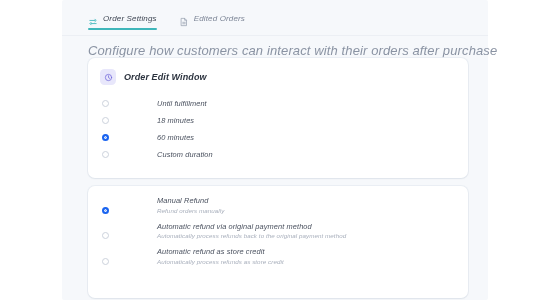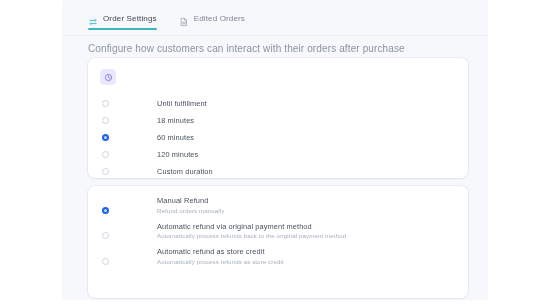--- a/index.html
+++ b/index.html
@@ -13,20 +13,21 @@
     overflow: hidden;
     font-family: "Liberation Sans", sans-serif;
     -webkit-font-smoothing: antialiased;
   }
 
   #app {
     position: relative;
     width: 542px;
     height: 305px;
     background: #ffffff;
+    font-style: italic;
   }
 
   
   .panel {
     position: absolute;
     left: 62px;
     top: 0px;
     width: 426px;
     height: 300px;
     background: #f6f8fb;
@@ -83,21 +84,21 @@
     height: 10px;
     display: block;
     flex: 0 0 auto;
   }
 
   
   .description {
     position: absolute;
     left: 26px;
     top: 43px;
-    font-size: 10px;
+    font-size: 13px;
     letter-spacing: 0.12px;
     color: #8a93a3;
     white-space: nowrap;
   }
 
   
   .card {
     position: absolute;
     left: 26px;
     width: 380px;
@@ -217,45 +218,40 @@
     <div class="description">Configure how customers can interact with their orders after purchase</div>
 
     <div class="card" id="card-edit-window">
       <div class="card-header">
         <span class="card-icon-box indigo">
           <svg viewBox="0 0 16 16" width="9" height="9" fill="none" stroke="#6c63d8" stroke-width="1.3" stroke-linecap="round">
             <circle cx="8" cy="8" r="5.6"></circle>
             <path d="M8 5v3.2l2.1 1.3"></path>
           </svg>
         </span>
+        <span class="card-title">Order Edit Window</span>
       </div>
 
       <div class="options">
         <div class="opt">
           <span class="radio"></span>
           <span class="opt-text">
             <span class="opt-label">Until fulfillment</span>
           </span>
         </div>
         <div class="opt">
           <span class="radio"></span>
           <span class="opt-text">
             <span class="opt-label">18 minutes</span>
           </span>
         </div>
         <div class="opt">
           <span class="radio checked"></span>
           <span class="opt-text">
             <span class="opt-label">60 minutes</span>
-          </span>
-        </div>
-        <div class="opt">
-          <span class="radio"></span>
-          <span class="opt-text">
-            <span class="opt-label">120 minutes</span>
           </span>
         </div>
         <div class="opt">
           <span class="radio"></span>
           <span class="opt-text">
             <span class="opt-label">Custom duration</span>
           </span>
         </div>
       </div>
     </div>

